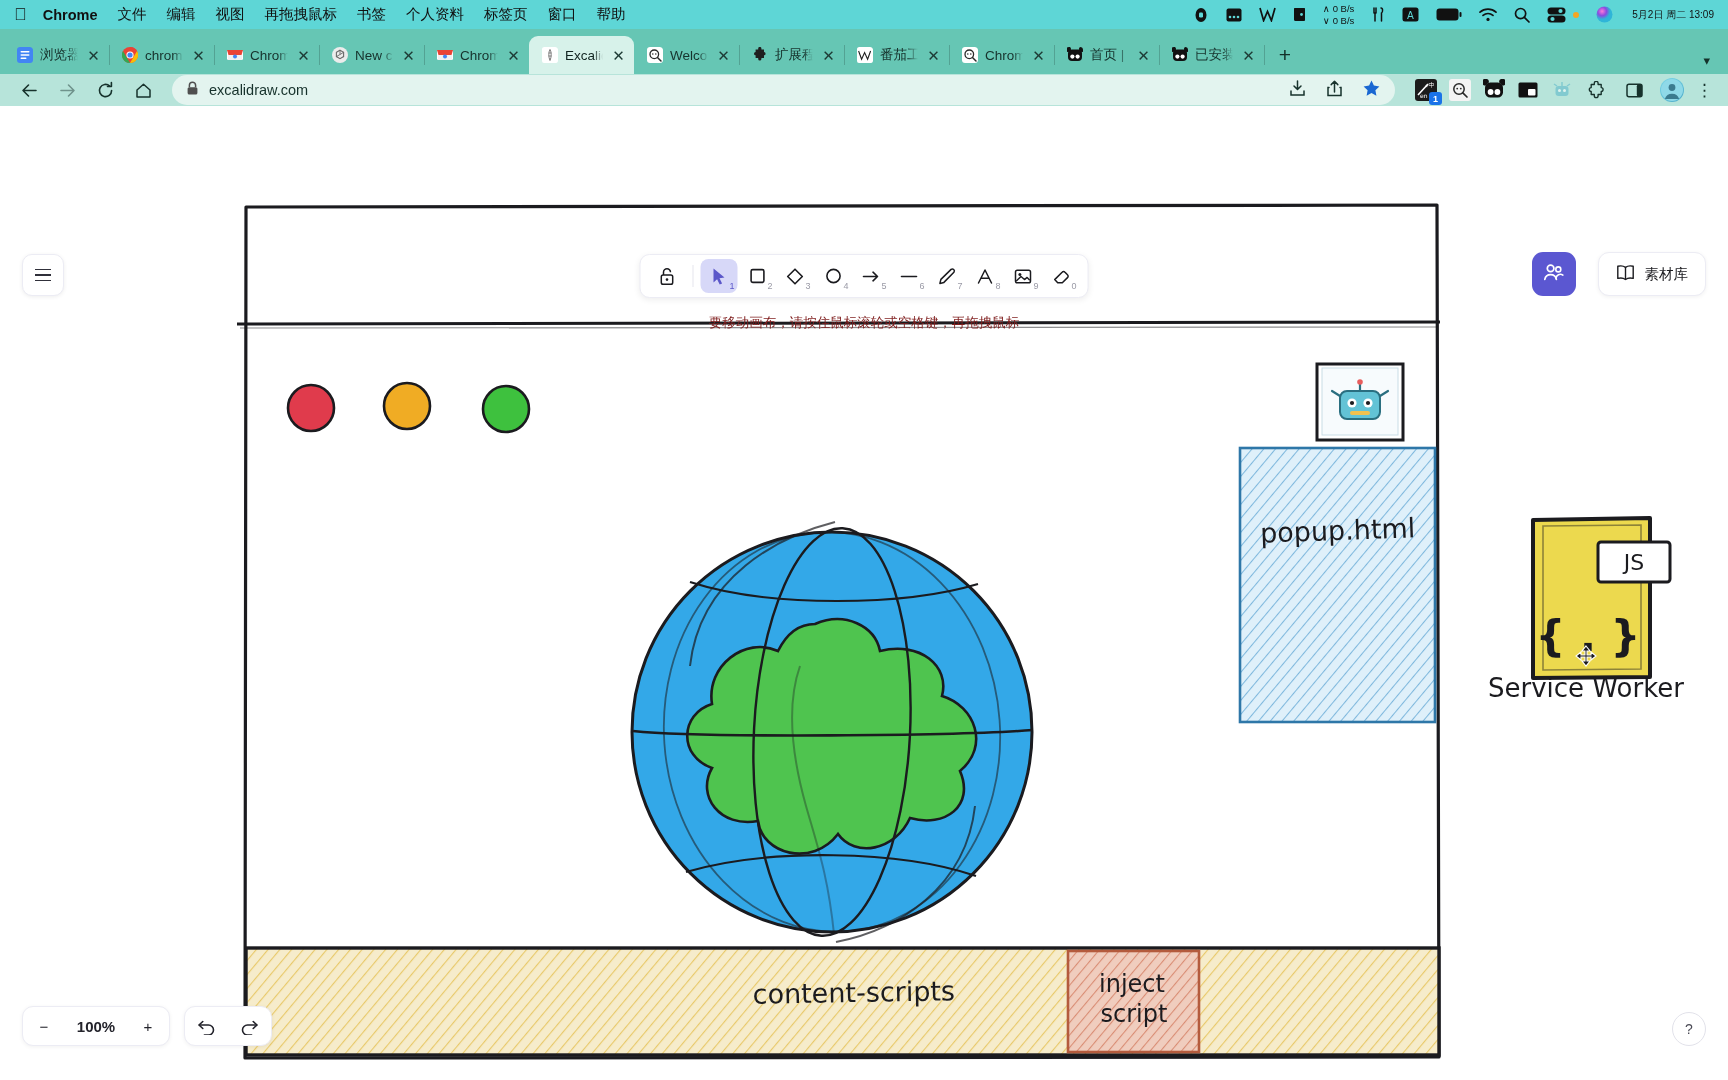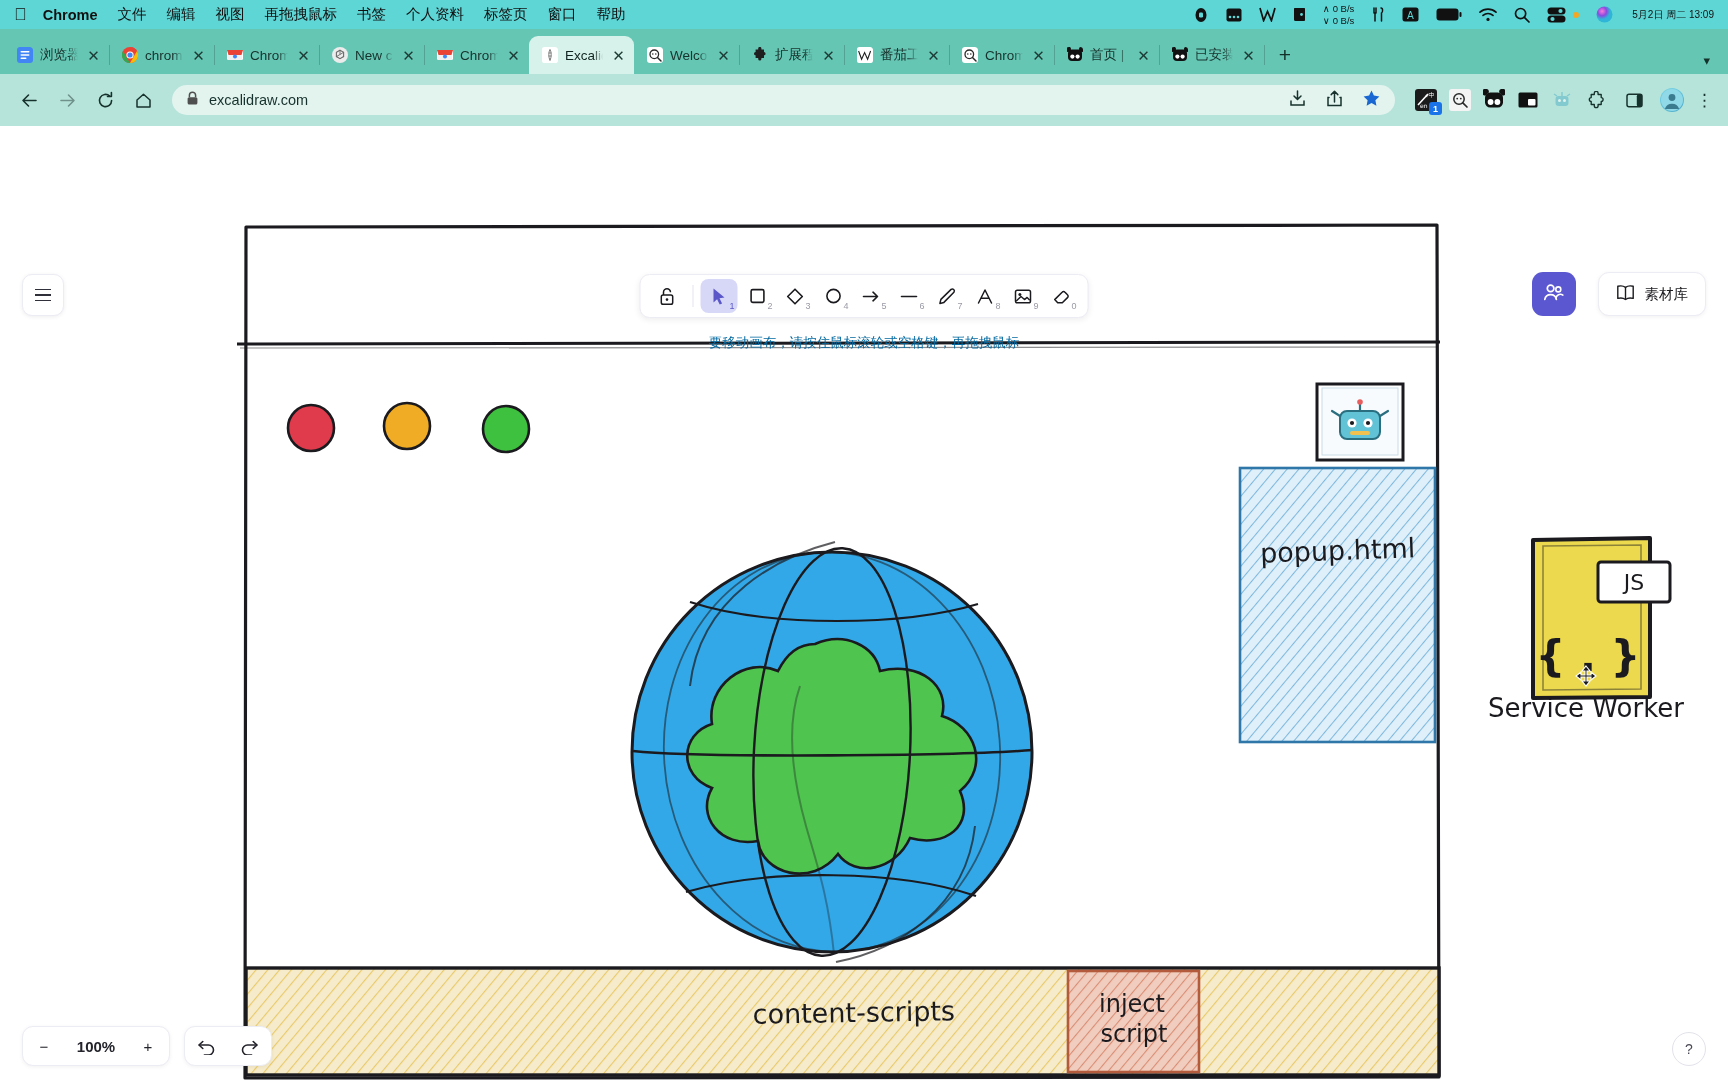--- a/index.html
+++ b/index.html
@@ -68,21 +68,21 @@
     width: 30px; height: 30px; margin: 0 0 4px 6px; flex: none;
     display: flex; align-items: center; justify-content: center;
     font-size: 21px; color: #133029; font-weight: 300;
   }
   .tabstrip-right { margin-left: auto; display: flex; align-items: center;
     padding-bottom: 6px; }
   .chev { font-size: 13px; color: #14312a; padding: 0 12px; }
 
   
   .omnirow {
-    height: 52px; background: #b7e4da;
+    height: 32px; background: #b7e4da;
     display: flex; align-items: center; padding: 0 12px; gap: 0;
   }
   .nav-btn {
     width: 34px; height: 34px; flex: none;
     display: flex; align-items: center; justify-content: center;
     color: #17322c; font-size: 18px; margin-right: 4px;
   }
   .nav-btn.disabled { color: #6f938c; }
   .omnibox {
     flex: 1; height: 30px; background: #e3f4ef;
@@ -137,21 +137,21 @@
   .tool.sel { background: #d7d8f8; }
   .tool .num {
     position: absolute; right: 3px; bottom: 2px;
     font-size: 9px; color: #9a9aa6;
   }
   .tool.sel .num { color: #5b57c9; }
   .tbar-div { width: 1px; height: 22px; background: #e6e6ee; margin: 0 6px; }
 
   .hint {
     position: absolute; top: 208px; left: 50%; transform: translateX(-50%);
-    font-size: 13.5px; color: #0369a1; white-space: nowrap;
+    font-size: 13.5px; color: #7f1d1d; white-space: nowrap;
   }
 
   .topright { position: absolute; right: 22px; top: 146px; display: flex; gap: 22px; }
   .collab-btn {
     width: 44px; height: 44px; border-radius: 11px; background: #5b57d1;
     display: flex; align-items: center; justify-content: center;
   }
   .lib-btn {
     height: 44px; padding: 0 17px; border-radius: 11px; background: #fff;
     border: 1px solid #ececf4; box-shadow: 0 1px 4px rgba(0,0,0,.06);

